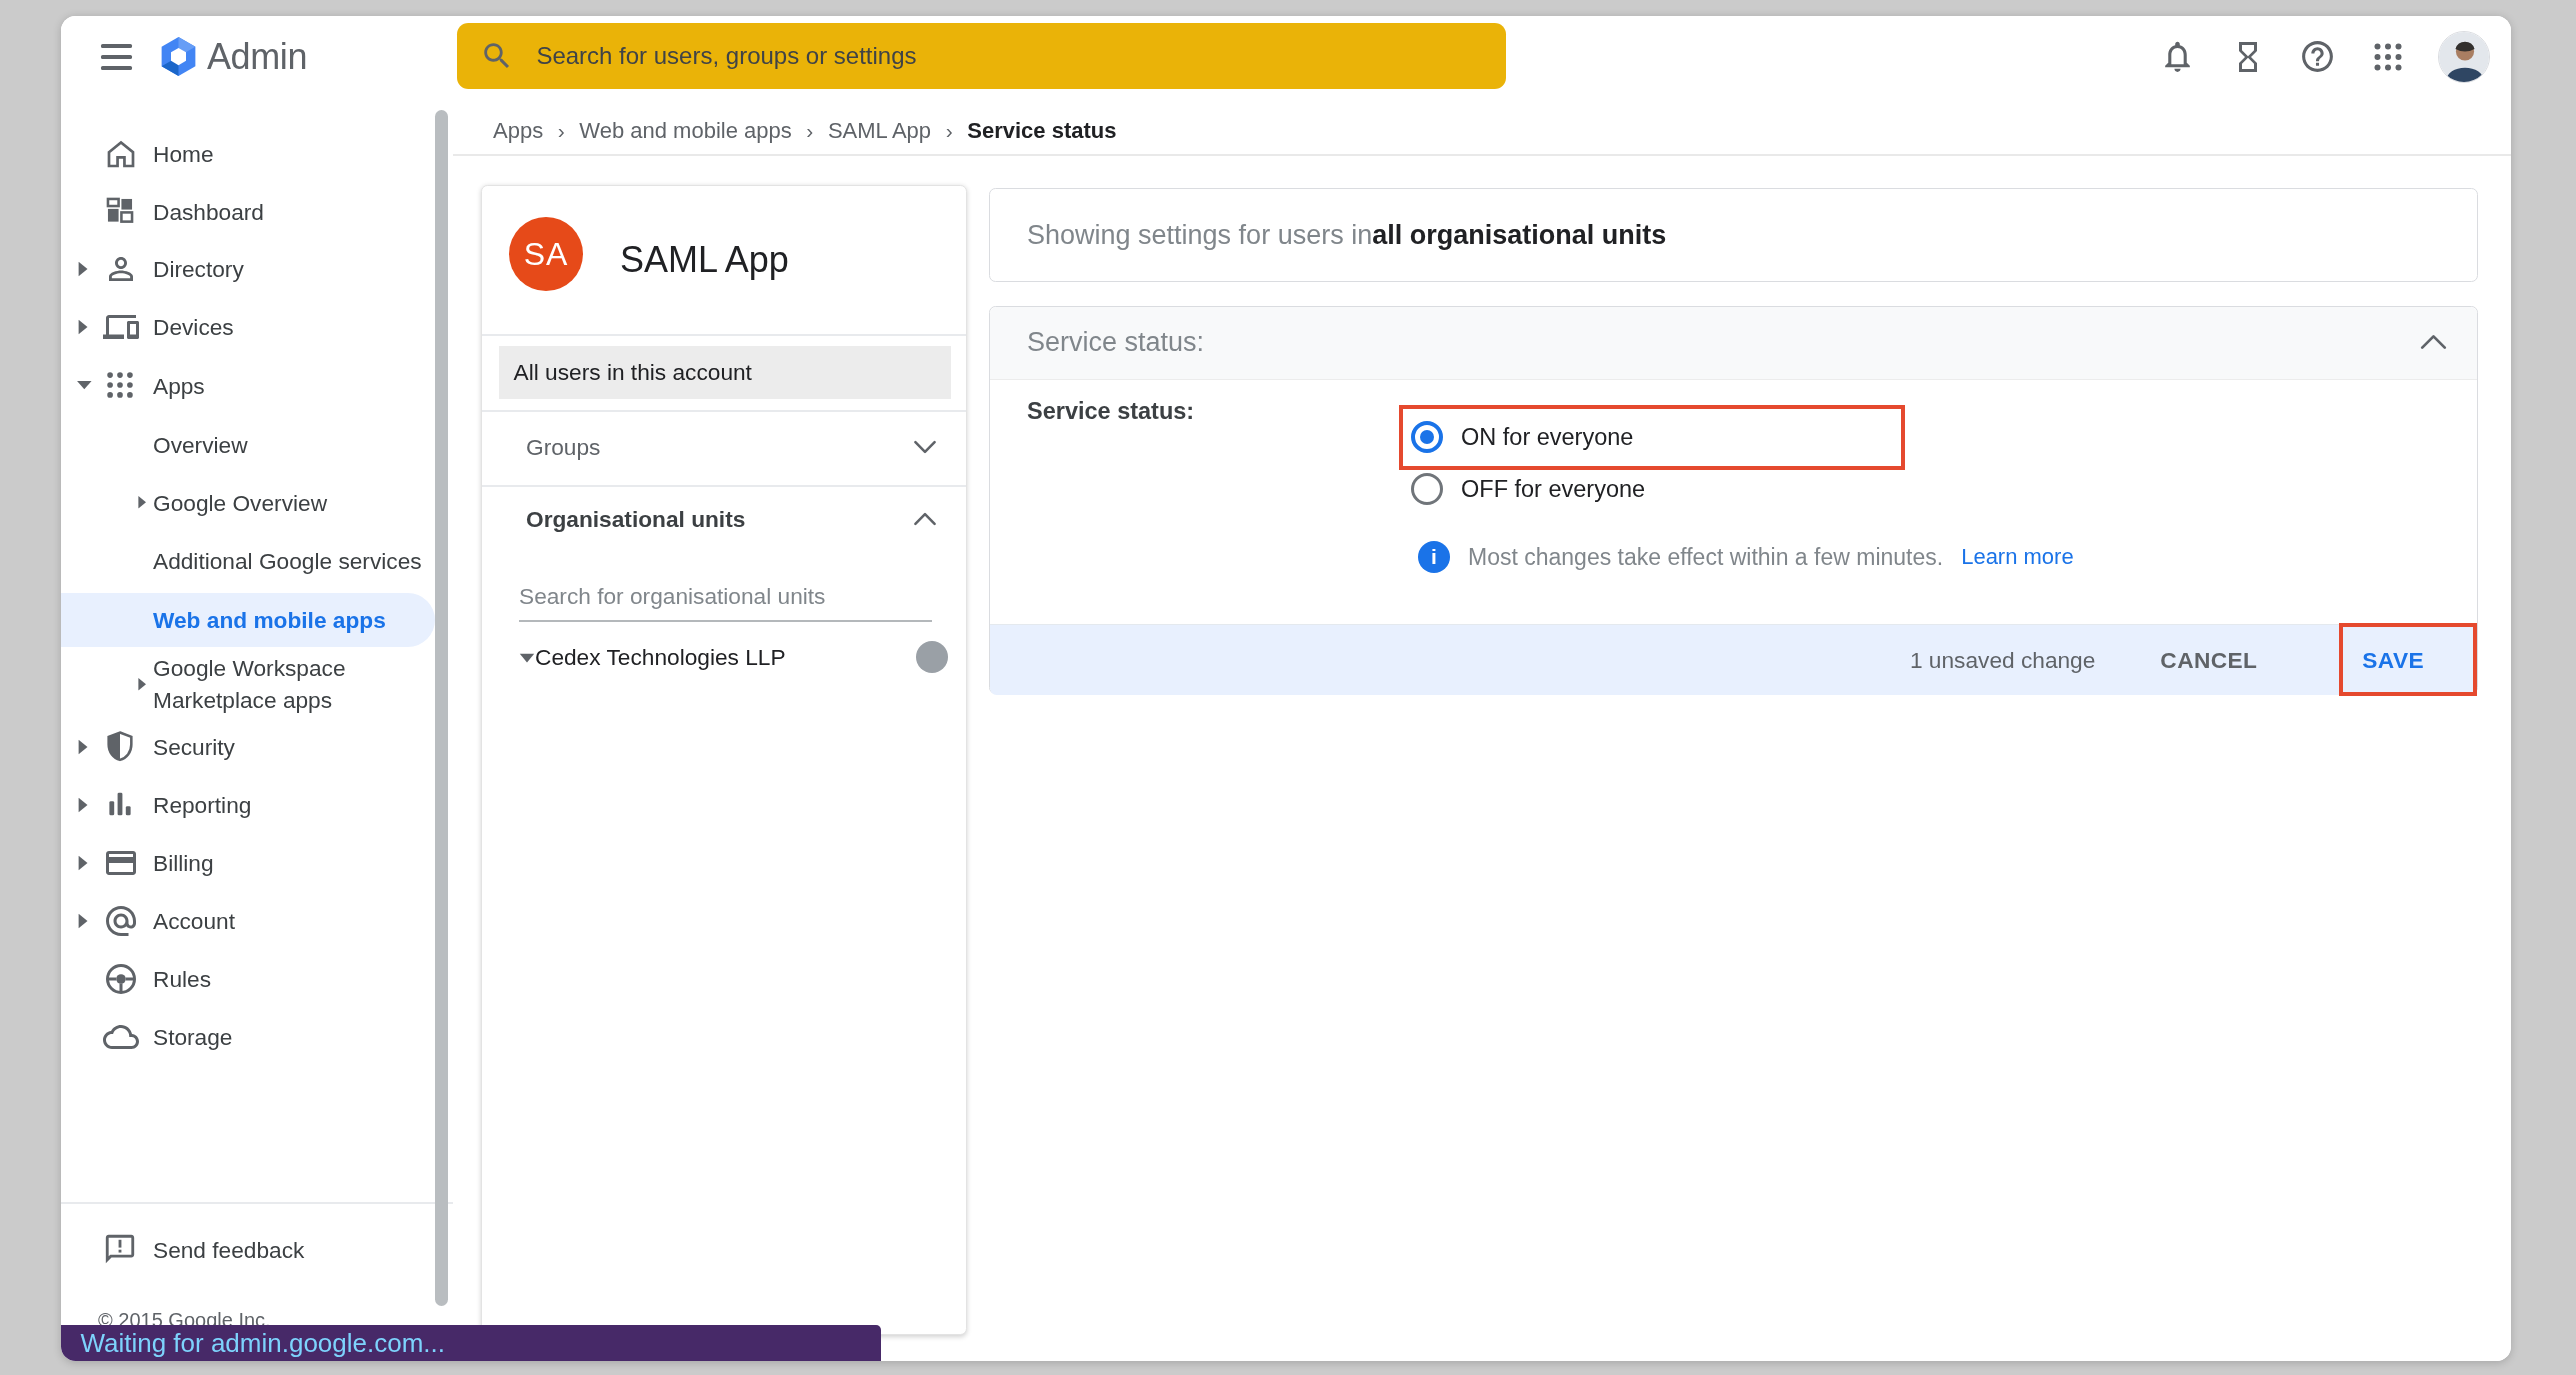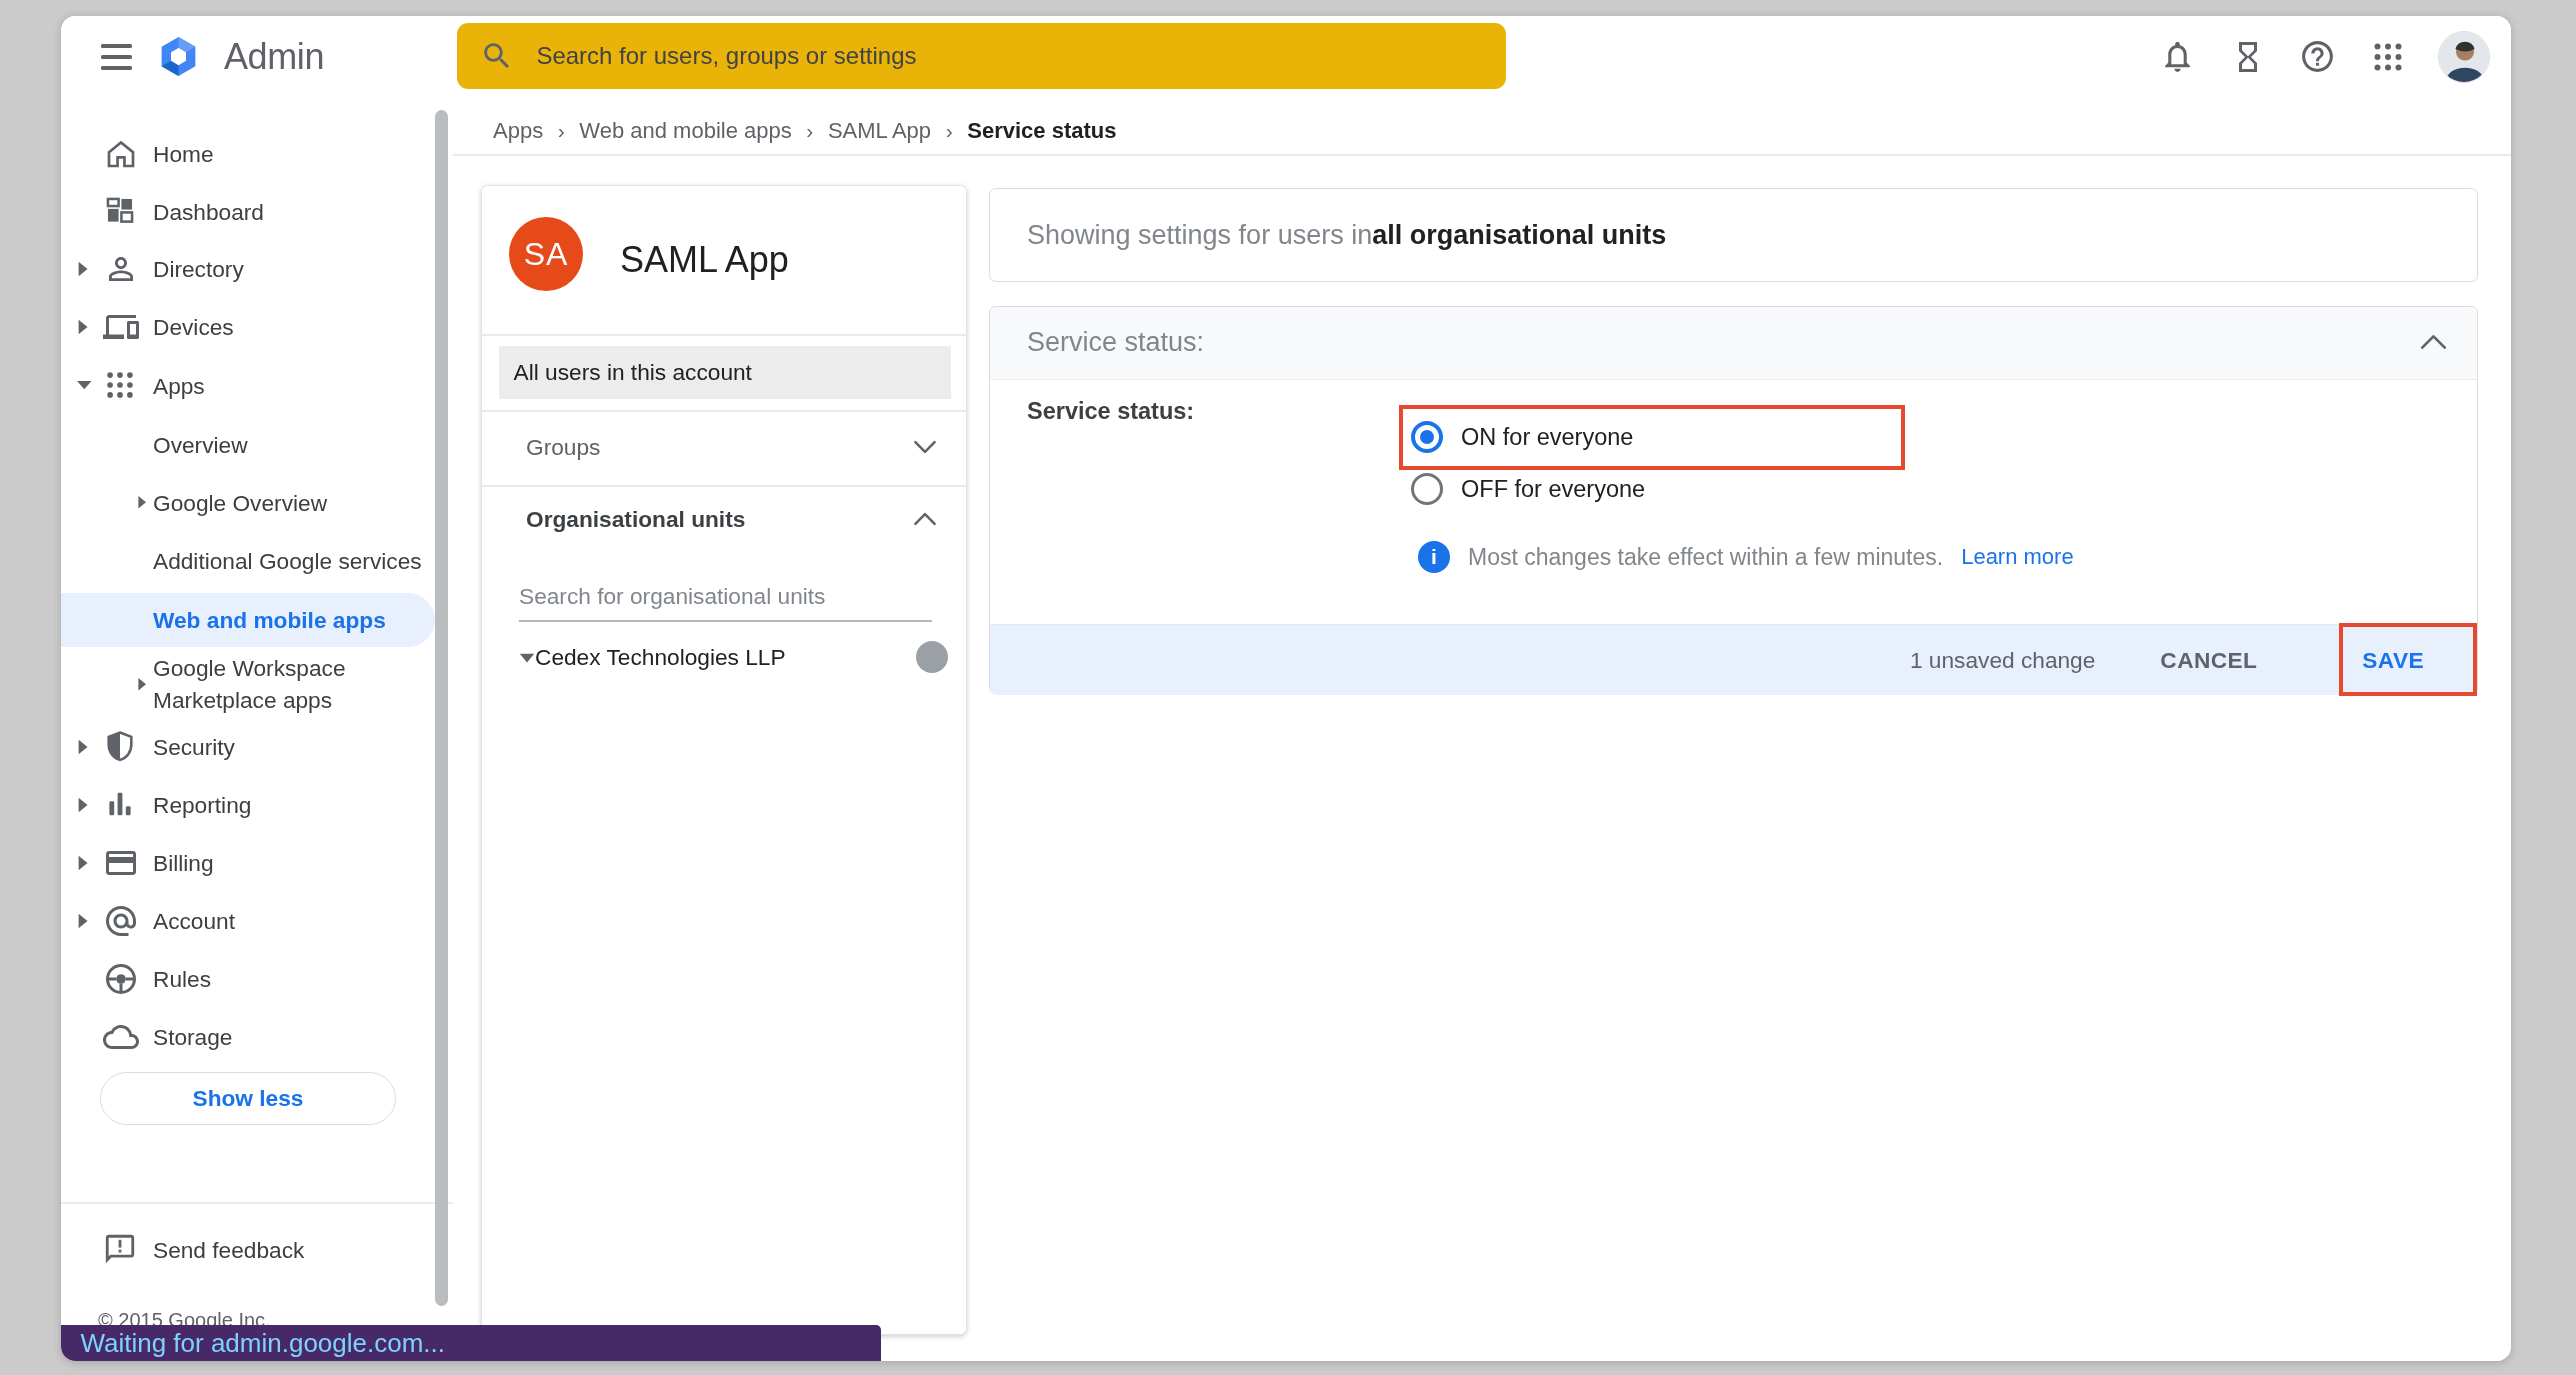--- a/index.html
+++ b/index.html
@@ -8,21 +8,21 @@
 
   
   .window { position:absolute; left:61px; top:16px; width:2450px; height:1345px;
             background:#fff; border-radius:14.6px; overflow:hidden; box-shadow:0 1.6px 8px rgba(0,0,0,.18); }
 
   
   .topbar { position:absolute; left:0; top:0; width:2450px; height:91px; background:#fff; }
   .hamburger { position:absolute; left:40px; top:28px; width:31px; height:26px;
                display:flex; flex-direction:column; justify-content:space-between; cursor:pointer; }
   .hamburger span { display:block; width:31px; height:4px; background:#5f6368; border-radius:1.6px; }
-  .logo { position:absolute; left:95px; top:0; height:81px; display:flex; align-items:center; gap:23px; }
+  .logo { position:absolute; left:95px; top:0; height:81px; display:flex; align-items:center; gap:6px; }
   .logo-text { font-size:36px; color:#5f6368; letter-spacing:-0.4px; }
   .searchbar { position:absolute; left:396px; top:6.5px; width:1049px; height:66px; background:#eab308;
                border-radius:11.3px; display:flex; align-items:center; padding-left:22.7px; gap:22.7px; }
   .search-placeholder { font-size:24px; color:#3f4347; }
   .top-icons { position:absolute; left:2097px; top:0; height:81px; display:flex; align-items:center; gap:31px; }
   .tb-icon { width:39px; height:39px; display:flex; align-items:center; justify-content:center; }
   .avatar { width:52px; height:52px; border-radius:50%; overflow:hidden; border:0.8px solid #dadce0; }
 
   
   .sidebar { position:absolute; left:0; top:91px; width:392px; bottom:0; background:#fff; }
@@ -350,23 +350,20 @@
       </div>
       <div class="nav-row" style="top:901px">
         <span class="nav-icon">
           <svg width="36" height="36" viewBox="0 0 24 24" fill="#5f6368">
             <path d="M19.35 10.04C18.67 6.59 15.64 4 12 4 9.11 4 6.6 5.64 5.35 8.04 2.34 8.36 0 10.91 0 14c0 3.31 2.69 6 6 6h13c2.76 0 5-2.24 5-5 0-2.64-2.05-4.78-4.65-4.96zM19 18H6c-2.21 0-4-1.79-4-4s1.79-4 4-4h.71C7.37 7.69 9.48 6 12 6c3.04 0 5.5 2.46 5.5 5.5V12H19c1.66 0 3 1.34 3 3s-1.34 3-3 3z"></path>
           </svg>
         </span>
         <span class="nav-label">Storage</span>
       </div>
 
-      <div class="show-less">
-        <span>Show less</span>
-      </div>
 
       <div class="side-divider"></div>
 
       <div class="nav-row" style="top:1114px">
         <span class="nav-icon">
           <svg width="34" height="34" viewBox="0 0 24 24" fill="#5f6368">
             <path d="M20 2H4c-1.1 0-2 .9-2 2v18l4-4h14c1.1 0 2-.9 2-2V4c0-1.1-.9-2-2-2zm0 14H5.17L4 17.17V4h16v12z"></path>
             <rect x="11" y="5.5" width="2" height="5.5"></rect>
               <rect x="11" y="12.5" width="2" height="2"></rect>
           </svg>

